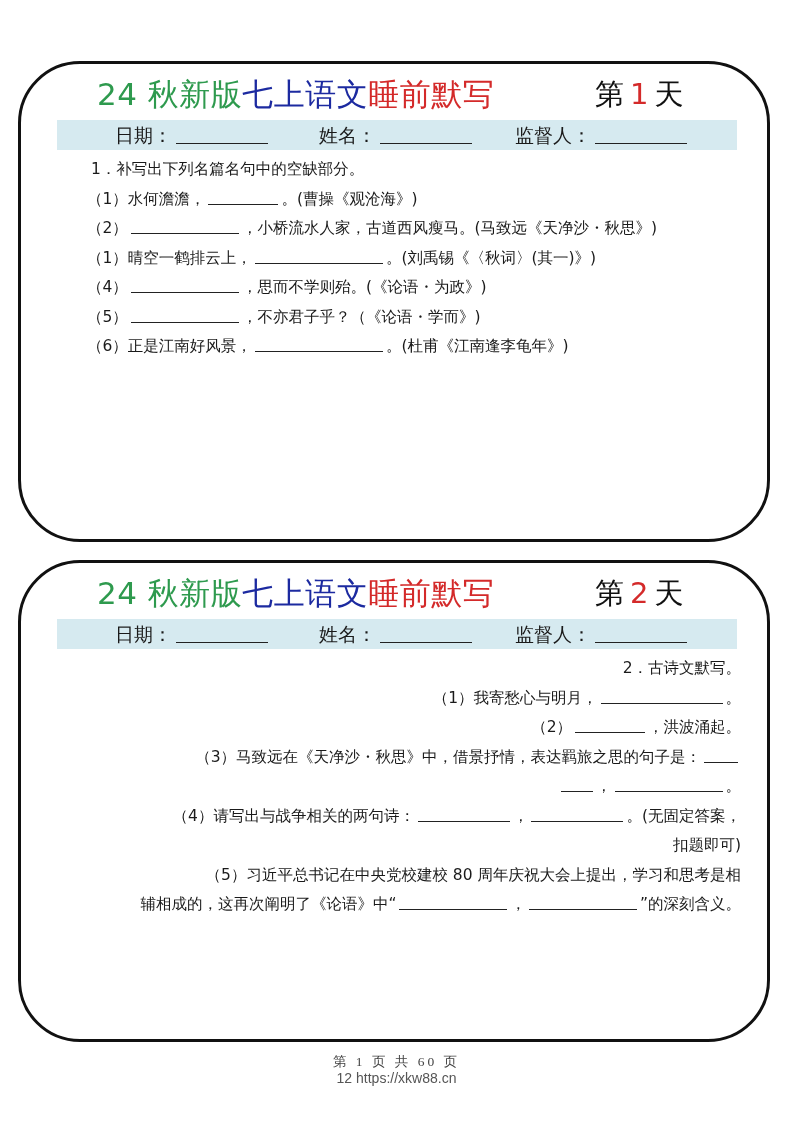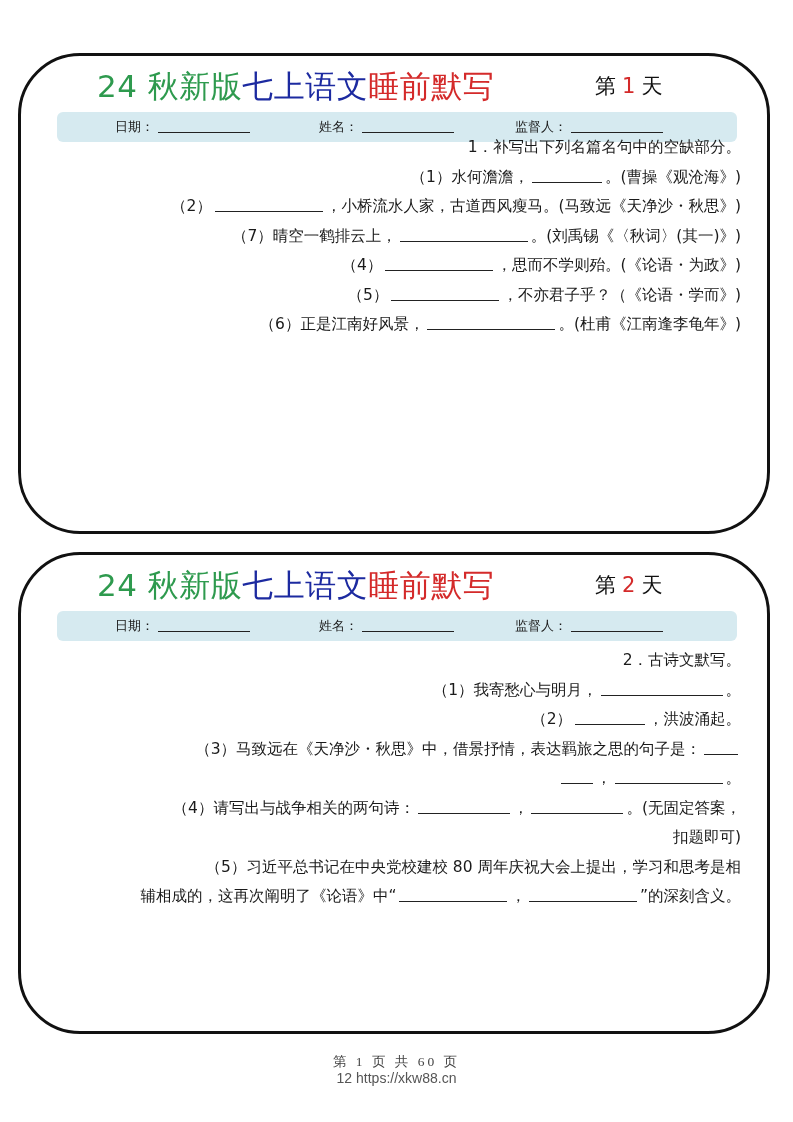--- a/index.html
+++ b/index.html
@@ -1,34 +1,34 @@
 <!DOCTYPE html>
 <html><head>
 <meta charset="utf-8">
 <style>
   html, body { margin: 0; padding: 0; background: #ffffff; }
   body { width: 793px; height: 1122px; position: relative; overflow: hidden;
          font-family: "DejaVu Sans", "Liberation Sans", sans-serif; color: #1a1a1a; }
   .card { position: absolute; left: 18px; width: 752px; border: 3px solid #111;
-          border-radius: 62px; box-sizing: border-box; background: #fff; }
+          border-radius: 62px; box-sizing: border-box; background: #fff; margin-top: 8px; }
   .card1 { top: 53px; height: 481px; }
   .card2 { top: 552px; height: 482px; }
   .title { position: absolute; top: 10px; left: 76px; font-size: 31px; letter-spacing: 0.5px;
            white-space: nowrap; line-height: 40px; }
   .title .g { color: #2e9a4e; }
   .title .b { color: #1c2aa0; }
   .title .r { color: #d42a2a; }
-  .day { position: absolute; top: 10px; left: 574px; font-size: 21px; line-height: 40px; color: #111; white-space: nowrap; text-align: center; }
+  .day { position: absolute; top: 10px; left: 574px; font-size: 29px; line-height: 40px; color: #111; white-space: nowrap; text-align: center; }
   .day .num { color: #d42a2a; margin: 0 6px; }
   .band { position: absolute; top: 56px; left: 36px; width: 680px; height: 30px; background: #d6eaf0;
-          font-size: 13px; line-height: 30px; border-radius: 6px; }
+          font-size: 19px; line-height: 30px; }
   .band .f { position: absolute; top: 0; white-space: nowrap; }
   .band .blank { display: inline-block; width: 92px; border-bottom: 1.5px solid #222; height: 18px; vertical-align: -2px; margin-left: 4px; }
   .content { position: absolute; left: 36px; width: 684px; font-size: 15.5px; }
-  .card1 .content { top: 77px; text-align: right; }
+  .card1 .content { top: 91px; }
   .card2 .content { top: 91px; text-align: right; }
   .line { position: relative; height: 29.5px; line-height: 29.5px; white-space: nowrap; }
   .blank-i { display: inline-block; border-bottom: 1.2px solid #222; height: 16px; vertical-align: -1px; margin: 0 3px; }
   .footer { position: absolute; top: 1053px; left: 0; width: 793px; text-align: center; font-size: 13.5px;
             color: #444; line-height: 17px; }
   .footer .p1 { font-family: Liberation Serif, serif; letter-spacing: 3px; }
   .footer .p2 { font-family: "Liberation Sans", sans-serif; font-size: 14px; color: #555; }
 </style>
 </head>
 <body>
@@ -42,21 +42,21 @@
   </div>
   <div class="band">
     <span class="f" style="left:58px"><span>日期：</span><span class="blank"></span></span>
     <span class="f" style="left:262px"><span>姓名：</span><span class="blank"></span></span>
     <span class="f" style="left:458px"><span>监督人：</span><span class="blank"></span></span>
   </div>
   <div class="content">
     <div class="line" style="padding-left:34px">1．补写出下列名篇名句中的空缺部分。</div>
     <div class="line" style="padding-left:30px"><span>（1）水何澹澹，</span><span class="blank-i" style="width:70px"></span><span>。(曹操《观沧海》)</span></div>
     <div class="line" style="padding-left:30px"><span>（2）</span><span class="blank-i" style="width:108px"></span><span>，小桥流水人家，古道西风瘦马。(马致远《天净沙・秋思》)</span></div>
-    <div class="line" style="padding-left:30px"><span>（7）晴空一鹤排云上，</span><span class="blank-i" style="width:128px"></span><span>。(刘禹锡《〈秋词〉(其一)》)</span></div>
+    <div class="line" style="padding-left:30px"><span>（1）晴空一鹤排云上，</span><span class="blank-i" style="width:128px"></span><span>。(刘禹锡《〈秋词〉(其一)》)</span></div>
     <div class="line" style="padding-left:30px"><span>（4）</span><span class="blank-i" style="width:108px"></span><span>，思而不学则殆。(《论语・为政》)</span></div>
     <div class="line" style="padding-left:30px"><span>（5）</span><span class="blank-i" style="width:108px"></span><span>，不亦君子乎？（《论语・学而》)</span></div>
     <div class="line" style="padding-left:30px"><span>（6）正是江南好风景，</span><span class="blank-i" style="width:128px"></span><span>。(杜甫《江南逢李龟年》)</span></div>
   </div>
 </div>
 
 <div class="card card2">
   <div class="title">
     <span class="g">24 秋新版</span><span class="b">七上语文</span><span class="r">睡前默写</span>
   </div>

